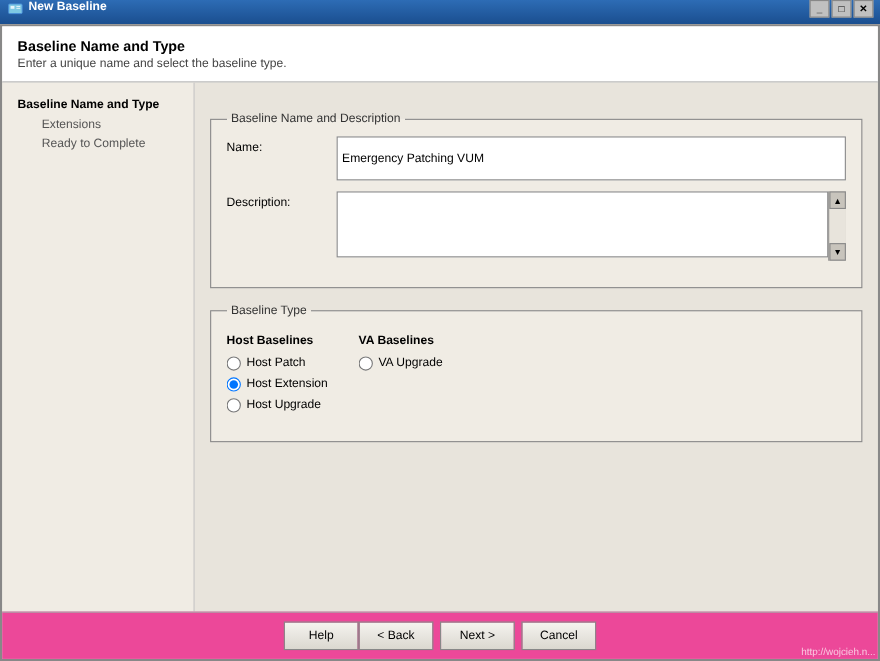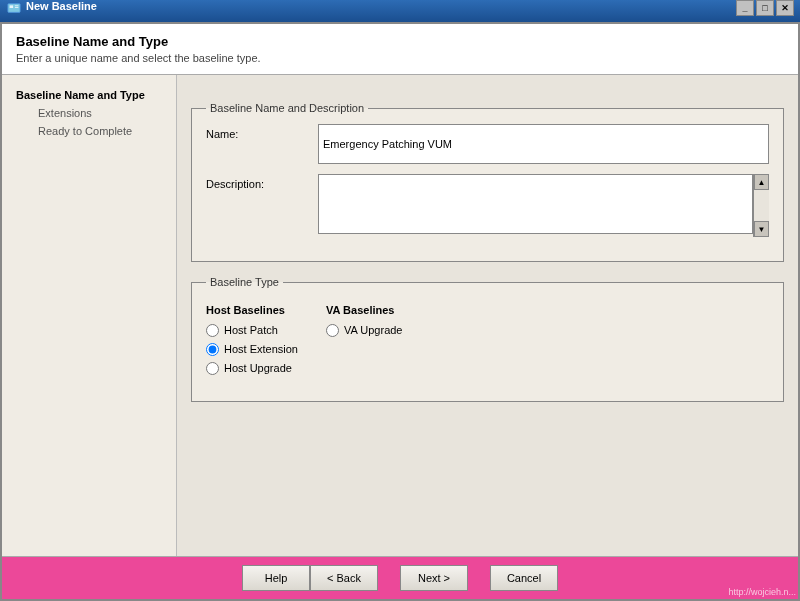--- a/index.html
+++ b/index.html
@@ -126,21 +126,20 @@
       font-size: 11px;
       color: #333;
       padding: 0 4px;
     }
 
     
     .form-row {
       display: flex;
       align-items: flex-start;
       margin-bottom: 10px;
-      gap: 12px;
     }
     .form-label {
       width: 100px;
       padding-top: 4px;
       font-size: 11px;
       color: #000;
       flex-shrink: 0;
     }
     .form-control-wrap {
       flex: 1;
@@ -226,21 +225,21 @@
     .footer {
       background: #ec4899;
       border-top: 1px solid #aaa;
       padding: 8px 12px;
       display: flex;
       align-items: center;
       justify-content: center;
     }
     .footer-right {
       display: flex;
-      gap: 22px;
+      gap: 6px;
     }
     .btn {
       height: 26px;
       min-width: 68px;
       padding: 0 12px;
       background: linear-gradient(to bottom, #f5f3ef 0%, #dbd8d0 100%);
       border: 1px solid #888;
       font-size: 11px;
       color: #000;
       cursor: pointer;

